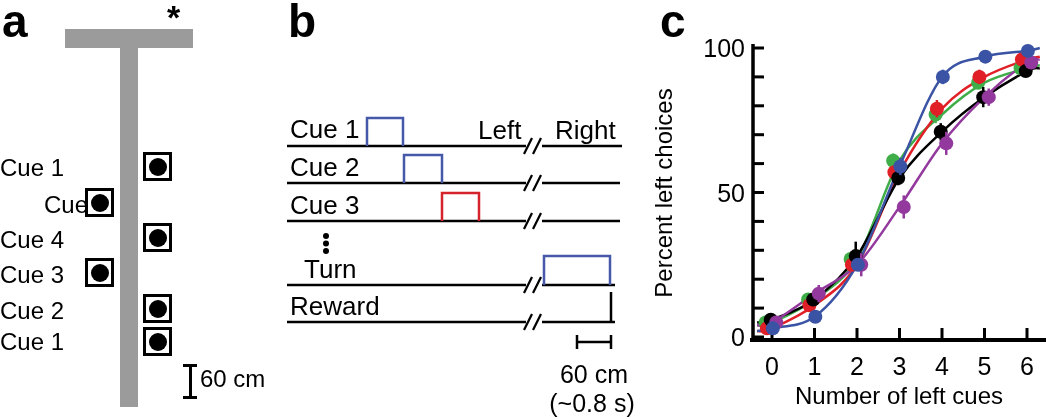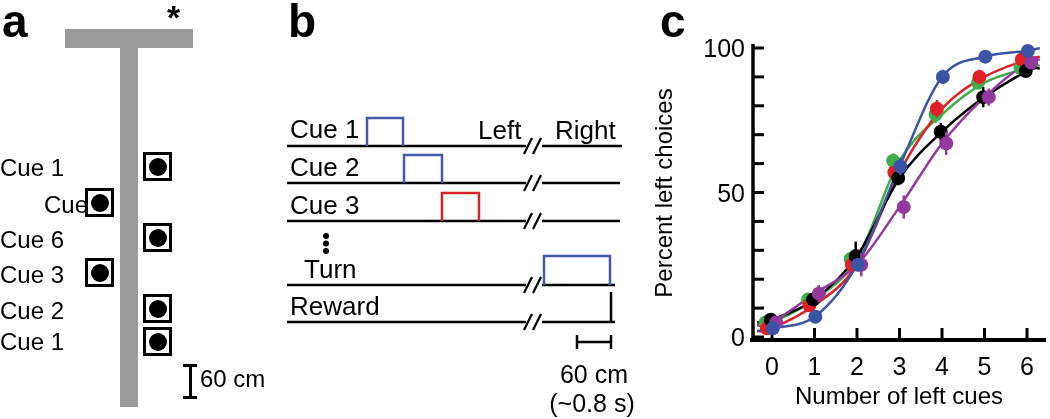--- a/index.html
+++ b/index.html
@@ -36,21 +36,21 @@
 <div id="fig">
 
   <span class="panel-letter" style="left:2px;top:-2px;">a</span>
   <span class="asterisk" style="left:167px;top:0px;">*</span>
 
   <div class="maze-bar" style="left:65px;top:29px;width:128px;height:19px;"></div>
   <div class="maze-bar" style="left:120px;top:29px;width:18px;height:378px;"></div>
 
   <div class="cue-label" style="top:153px;">Cue 1</div>
   <div class="cue-label" style="top:190px;margin-left:44px;">Cue 5</div>
-  <div class="cue-label" style="top:225px;">Cue 6</div>
+  <div class="cue-label" style="top:225px;">Cue 4</div>
   <div class="cue-label" style="top:260px;">Cue 3</div>
   <div class="cue-label" style="top:296px;">Cue 2</div>
   <div class="cue-label" style="top:327px;">Cue 1</div>
 
   <div class="cue-box" style="left:143px;top:152px;">
       <span class="cue-dot"></span>
     </div>
   <div class="cue-box" style="left:85px;top:188px;">
       <span class="cue-dot"></span>
     </div>

